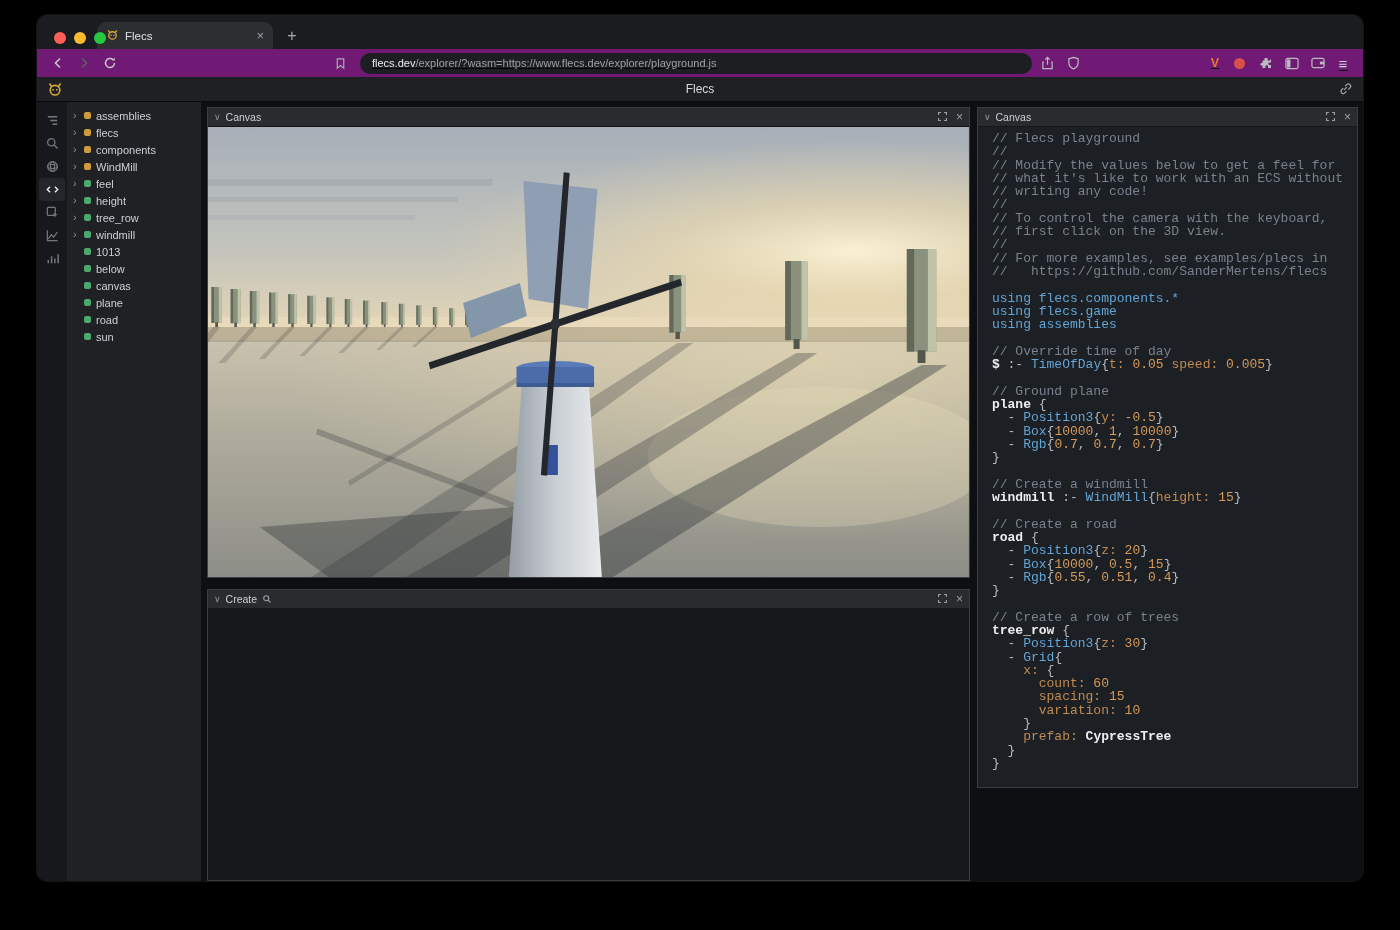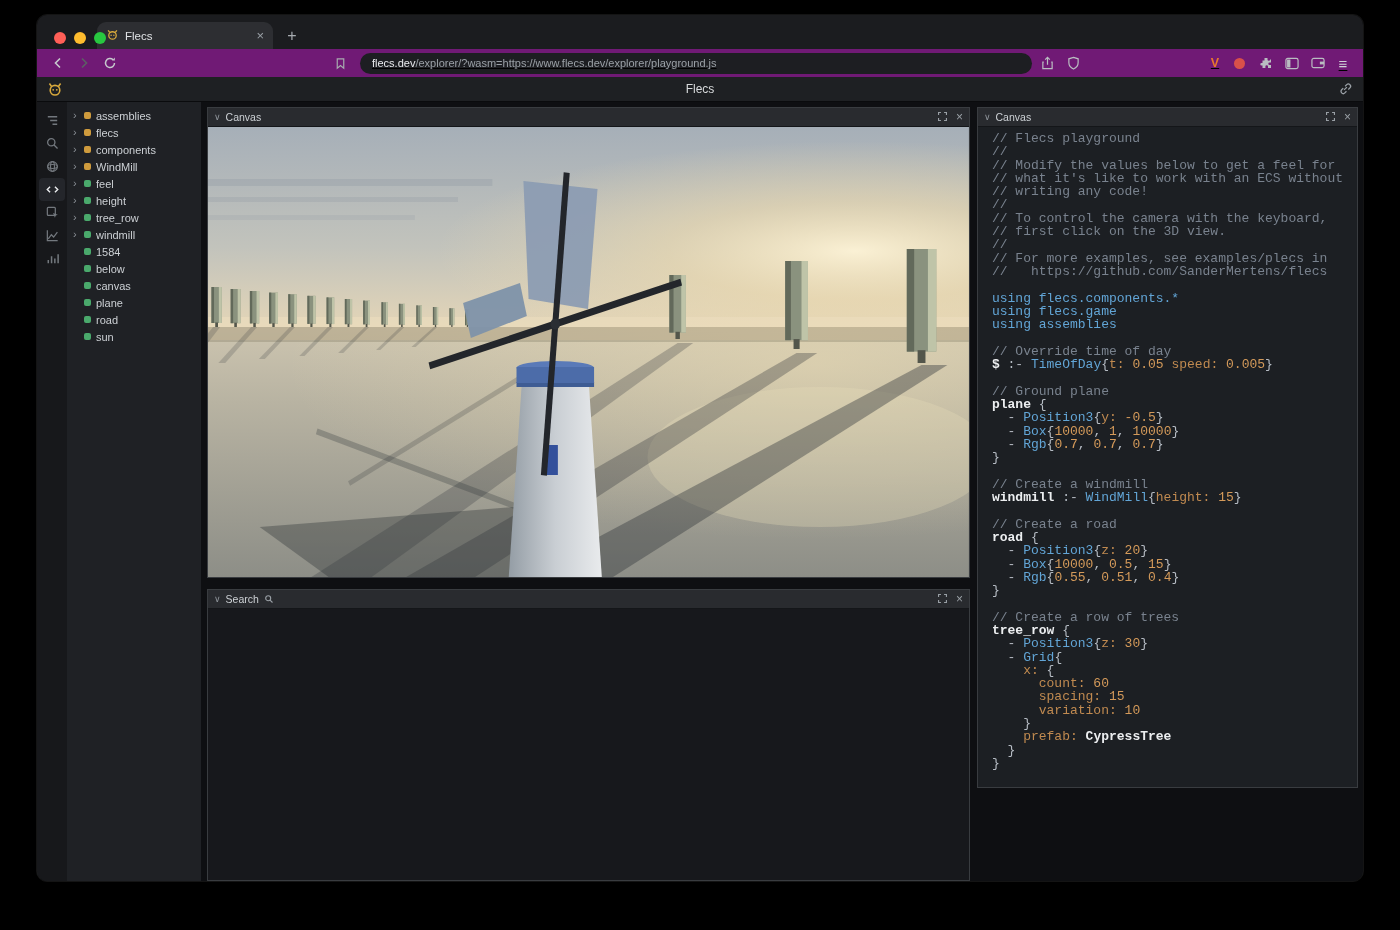--- a/index.html
+++ b/index.html
@@ -278,21 +278,21 @@
             <span class="tlabel">tree_row</span>
           </div>
           <div class="trow">
             <span class="chev">›</span>
             <span class="sq" style="background: rgb(74, 169, 108);"></span>
             <span class="tlabel">windmill</span>
           </div>
           <div class="trow">
             <span class="chev"></span>
             <span class="sq" style="background: rgb(74, 169, 108);"></span>
-            <span class="tlabel">1584</span>
+            <span class="tlabel">1013</span>
           </div>
           <div class="trow">
             <span class="chev"></span>
             <span class="sq" style="background: rgb(74, 169, 108);"></span>
             <span class="tlabel">below</span>
           </div>
           <div class="trow">
             <span class="chev"></span>
             <span class="sq" style="background: rgb(74, 169, 108);"></span>
             <span class="tlabel">canvas</span>
@@ -435,21 +435,21 @@
                 </g>
                 <circle r="5.5" fill="#2a2e33"></circle>
               </g>
             </svg>
           </div>
         </div>
 
         <div class="panel searchpanel">
           <div class="phead">
             <span class="pchev">∨</span>
-            <span class="ptext">Search</span>
+            <span class="ptext">Create</span>
             <span style="display:flex;">
               <svg width="10" height="10" viewBox="0 0 16 16">
                   <g stroke="#9aa0a6" stroke-width="1.8" fill="none">
                     <circle cx="6.7" cy="6.7" r="4"></circle>
                     <path d="M9.7 9.7 13.6 13.6"></path>
                   </g>
                 </svg>
             </span>
             <span class="phicons">
               <span>

